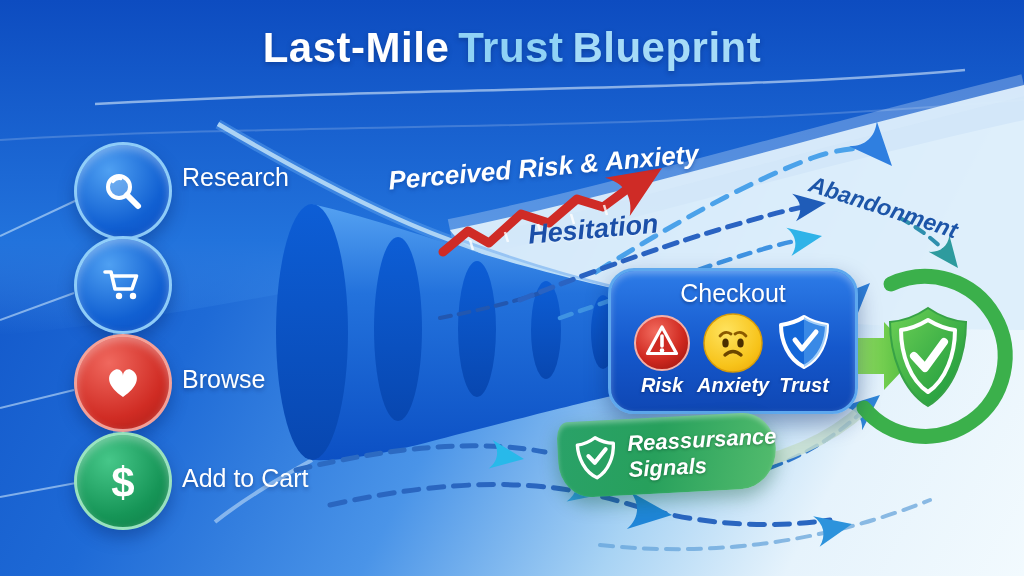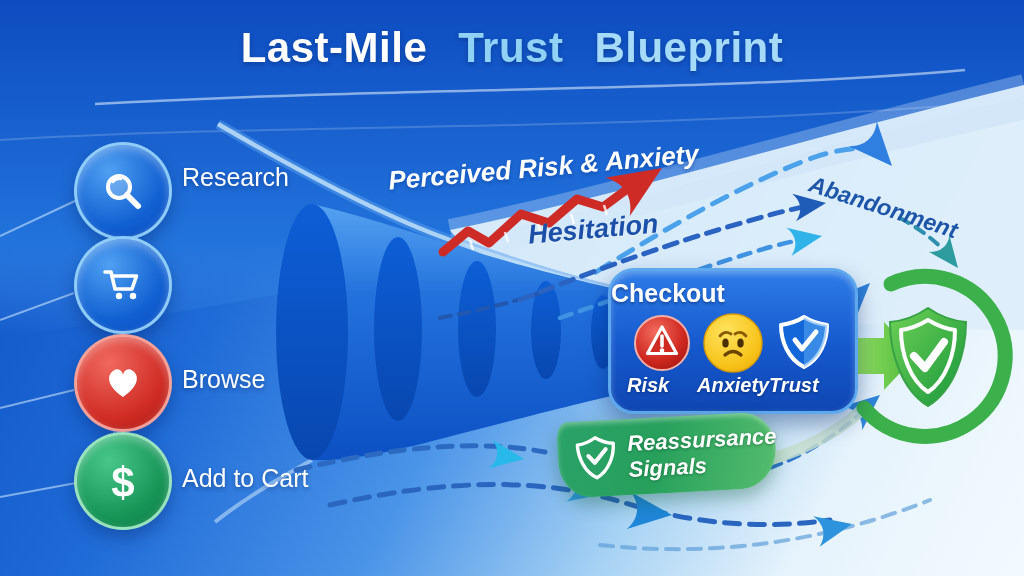--- a/index.html
+++ b/index.html
@@ -2,21 +2,21 @@
 <html><head>
 <meta charset="utf-8">
 <style>
   html,body{margin:0;padding:0;background:#222;}
   .canvas{position:relative;width:1024px;height:576px;overflow:hidden;
     font-family:"Liberation Sans",sans-serif;
     background:linear-gradient(118deg,#0d4fc4 0%,#1e6ad6 28%,#4a94e8 50%,#a8d3f4 68%,#e6f3fc 82%,#f2fafe 100%);}
   .layer{position:absolute;left:0;top:0;width:1024px;height:576px;}
   svg{display:block;}
   
-  .title{position:absolute;left:0;top:24px;width:1024px;display:flex;justify-content:center;gap:31px;
+  .title{position:absolute;left:0;top:24px;width:1024px;display:flex;justify-content:center;gap:9px;
     font-size:42px;font-weight:bold;letter-spacing:.5px;text-shadow:0 2px 5px rgba(0,25,80,.35);white-space:nowrap;}
   .t-w{color:#ffffff}.t-b{color:#8fd2f6}.t-w2{color:#f2f7fc}.t-b2{color:#a5dbf8}
   
   .rail-line{position:absolute;left:113px;top:185px;width:12px;height:296px;border-radius:6px;
     background:linear-gradient(90deg,#5aa6f0,#1b66d4);z-index:2;}
   .jcircle{position:absolute;width:92px;height:92px;border-radius:50%;z-index:3;
     display:flex;align-items:center;justify-content:center;
     box-shadow:0 8px 16px rgba(5,40,110,.38), inset 0 4px 8px rgba(255,255,255,.35);}
   .jc-blue{background:radial-gradient(circle at 35% 28%,#4fa0f2,#1160d2 62%,#0b4cc0);border:3px solid rgba(150,210,250,.95);}
   .jc-red{background:radial-gradient(circle at 35% 28%,#f0685e,#d02c24 62%,#a81a14);border:3px solid rgba(246,166,158,.95);}
@@ -26,24 +26,24 @@
   
   .anno{position:absolute;font-weight:bold;font-style:italic;white-space:nowrap;z-index:4;}
   .perceived{left:388px;top:152px;font-size:26px;color:#ffffff;transform:rotate(-5deg);text-shadow:0 2px 4px rgba(10,50,130,.4);}
   .hesitation{left:528px;top:214px;font-size:27px;color:#1b4fa8;transform:rotate(-5deg);text-shadow:0 1px 2px rgba(255,255,255,.5);}
   .abandonment{left:806px;top:194px;font-size:23px;color:#1d55a8;transform:rotate(18deg);}
   
   .checkout{position:absolute;left:608px;top:268px;width:250px;height:146px;border-radius:26px;z-index:5;
     background:linear-gradient(180deg,#2d7ce8 0%,#1558cc 55%,#0f47b4 100%);
     border:3px solid #5ea8ee;box-shadow:0 10px 22px rgba(5,35,100,.4), inset 0 3px 6px rgba(255,255,255,.3);
     box-sizing:border-box;}
-  .checkout-title{margin-top:8px;color:#fff;font-size:25px;font-weight:bold;
+  .checkout-title{margin-top:8px;text-align:center;color:#fff;font-size:25px;font-weight:normal;
     text-shadow:0 2px 3px rgba(0,20,70,.4);}
   .checkout-items{display:flex;justify-content:space-between;padding:4px 16px 0 16px;}
-  .citem{width:72px;text-align:left;}
+  .citem{width:72px;text-align:center;}
   .cicon{height:62px;display:flex;align-items:center;justify-content:center;}
   .clabel{color:#fff;font-size:20px;font-weight:bold;font-style:italic;text-shadow:0 1px 3px rgba(0,20,70,.5);}
   
   .big-shield{position:absolute;left:884px;top:304px;z-index:6;}
   
   .badge{position:absolute;left:558px;top:417px;width:218px;height:76px;z-index:6;
     background:linear-gradient(105deg,#2aa269 0%,#27a05c 45%,#55bd6e 100%);
     border-radius:14px 42px 48px 42px / 22px 46px 52px 46px;
     transform:rotate(-3deg);box-shadow:0 8px 18px rgba(10,80,40,.35), inset 0 3px 5px rgba(255,255,255,.35);
     display:flex;align-items:center;}

